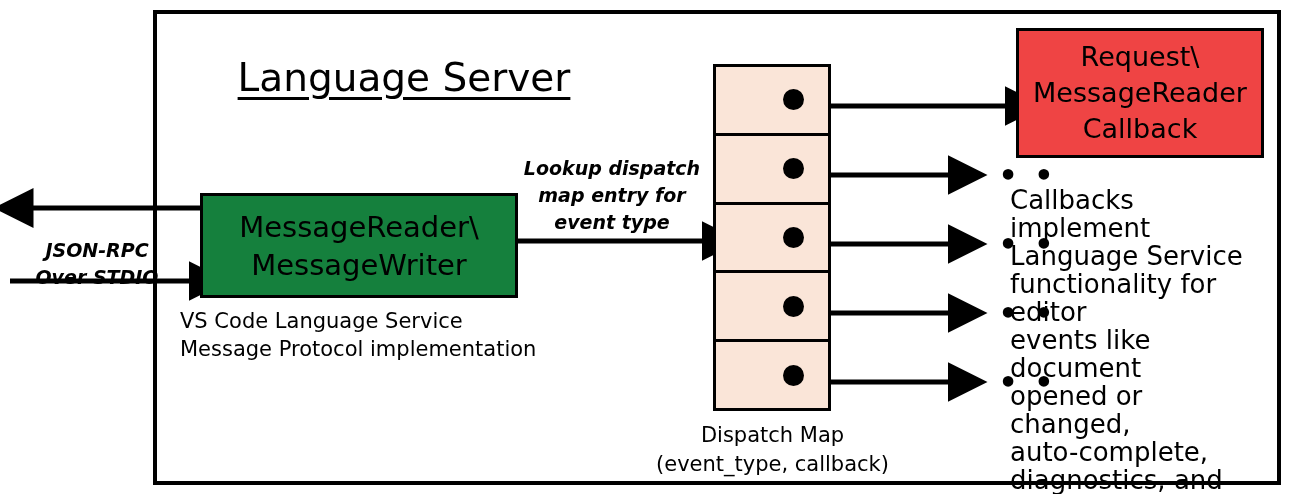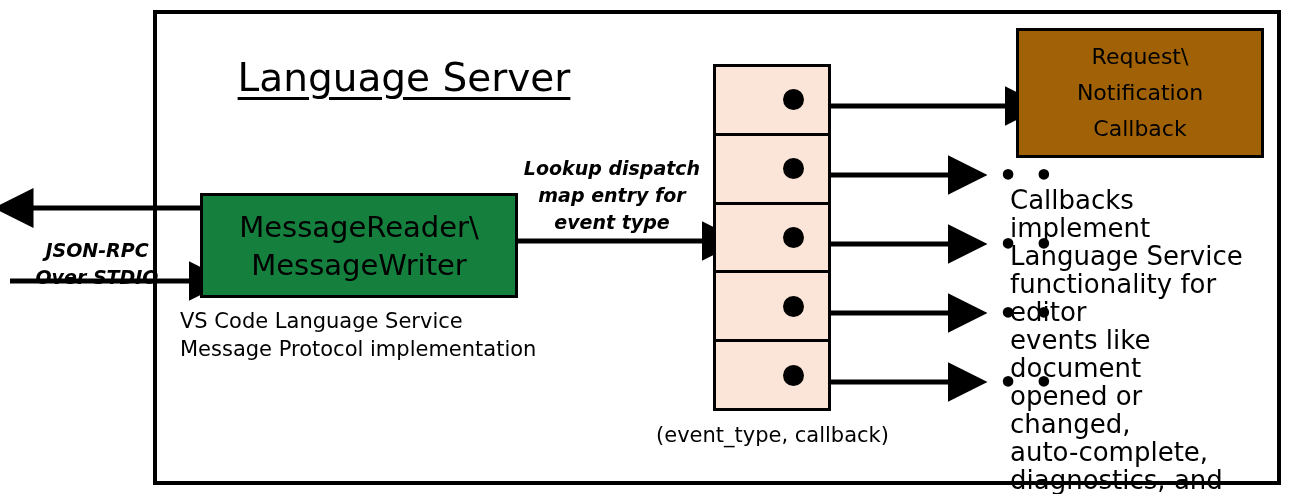--- a/index.html
+++ b/index.html
@@ -56,23 +56,23 @@
     position:absolute;left:67px;top:50%;width:21px;height:21px;margin-top:-10.5px;
     background:#000;border-radius:50%;
   }
   .map-cap{
     position:absolute;left:640px;top:421px;width:265px;
     font-size:21px;line-height:29px;text-align:center;
   }
 
   .cb-box{
     position:absolute;left:1016px;top:28px;width:248px;height:130px;
-    background:#a16207;border:3px solid #000;box-sizing:border-box;
+    background:#ef4444;border:3px solid #000;box-sizing:border-box;
     display:flex;flex-direction:column;align-items:center;justify-content:center;
-    font-size:22px;line-height:36px;text-align:center;
+    font-size:27px;line-height:36px;text-align:center;
   }
   .cb-desc{
     position:absolute;left:1010px;top:186px;width:260px;
     font-size:26px;line-height:28px;text-align:left;
   }
 
   .dots{
     position:absolute;font-size:30px;line-height:20px;letter-spacing:3px;
     font-weight:bold;color:#000;white-space:nowrap;
   }
@@ -140,32 +140,33 @@
       <span class="map-dot"></span>
     </div>
     <div class="map-row">
       <span class="map-dot"></span>
     </div>
     <div class="map-row">
       <span class="map-dot"></span>
     </div>
   </div>
   <div class="map-cap">
+    <div>Dispatch Map</div>
     <div>(event_type, callback)</div>
   </div>
 
   <div class="dots" style="left:963px;top:166px;">• • •</div>
   <div class="dots" style="left:963px;top:235px;">• • •</div>
   <div class="dots" style="left:963px;top:304px;">• • •</div>
   <div class="dots" style="left:963px;top:373px;">• • •</div>
 
 
   <div class="cb-box">
     <div>Request\</div>
-    <div>Notification</div>
+    <div>MessageReader</div>
     <div>Callback</div>
   </div>
 
   <div class="cb-desc">
     <div>Callbacks implement</div>
     <div>Language Service</div>
     <div>functionality for editor</div>
     <div>events like document</div>
     <div>opened or changed,</div>
     <div>auto-complete,</div>

